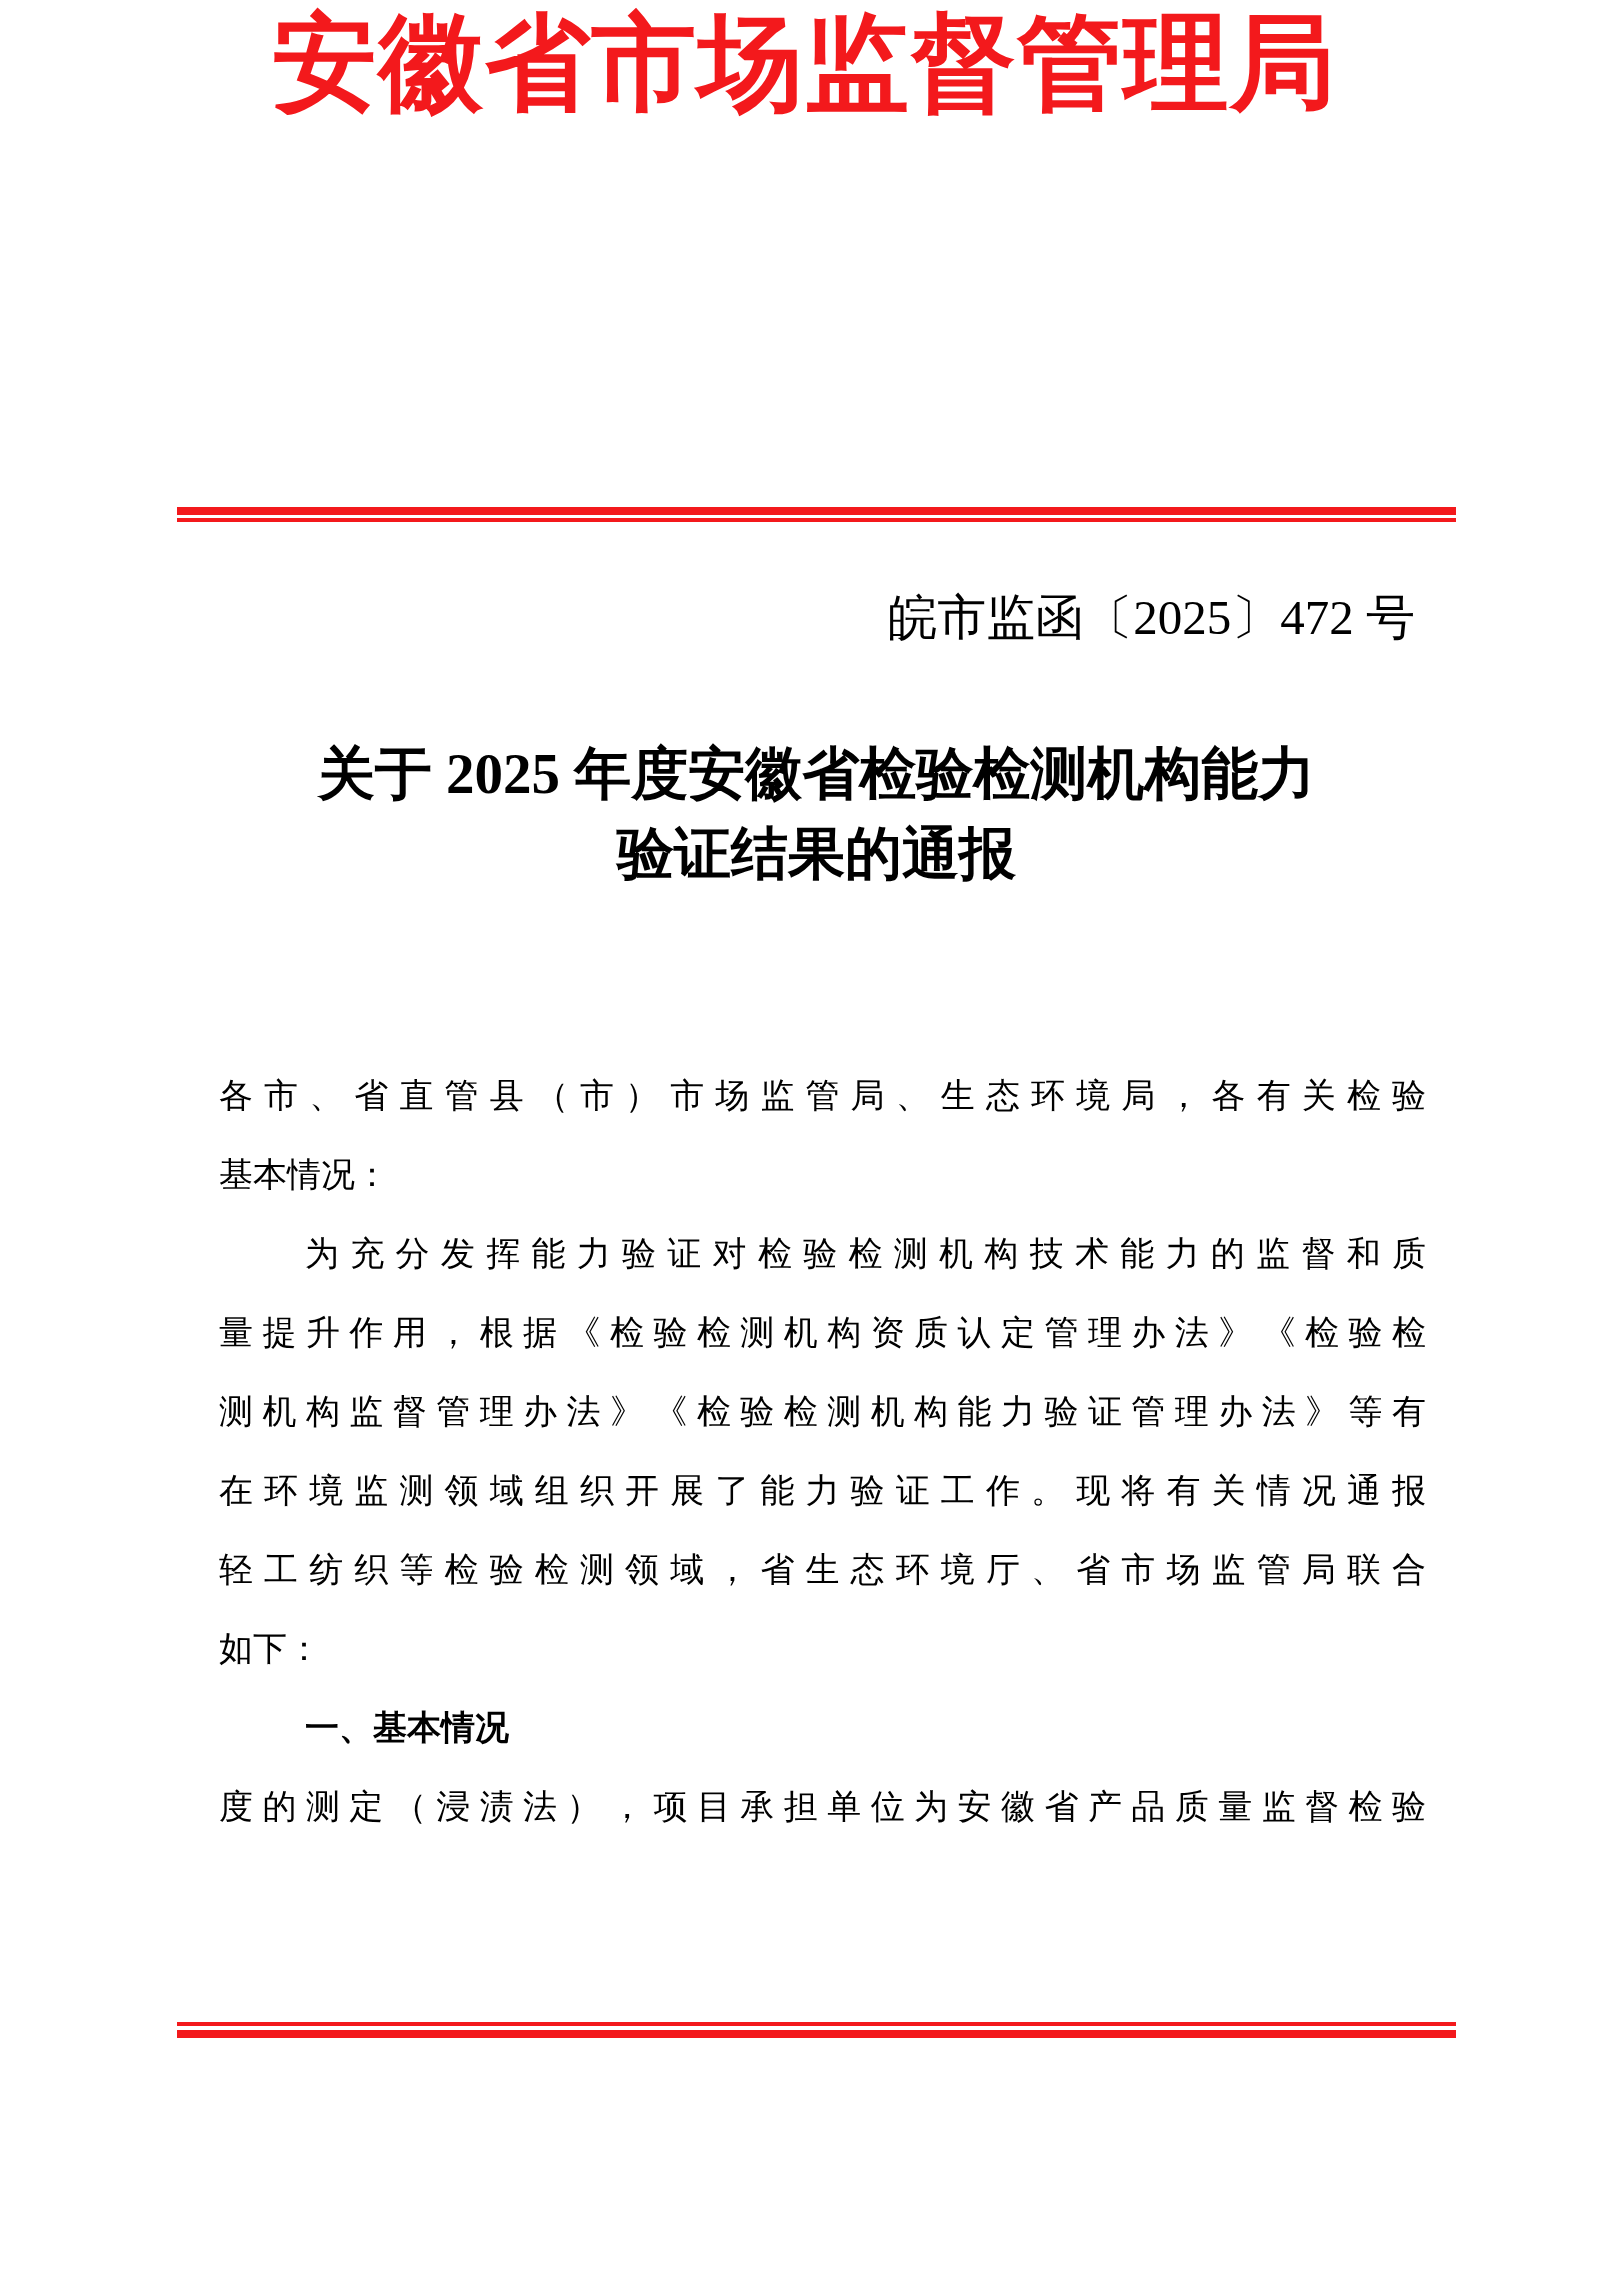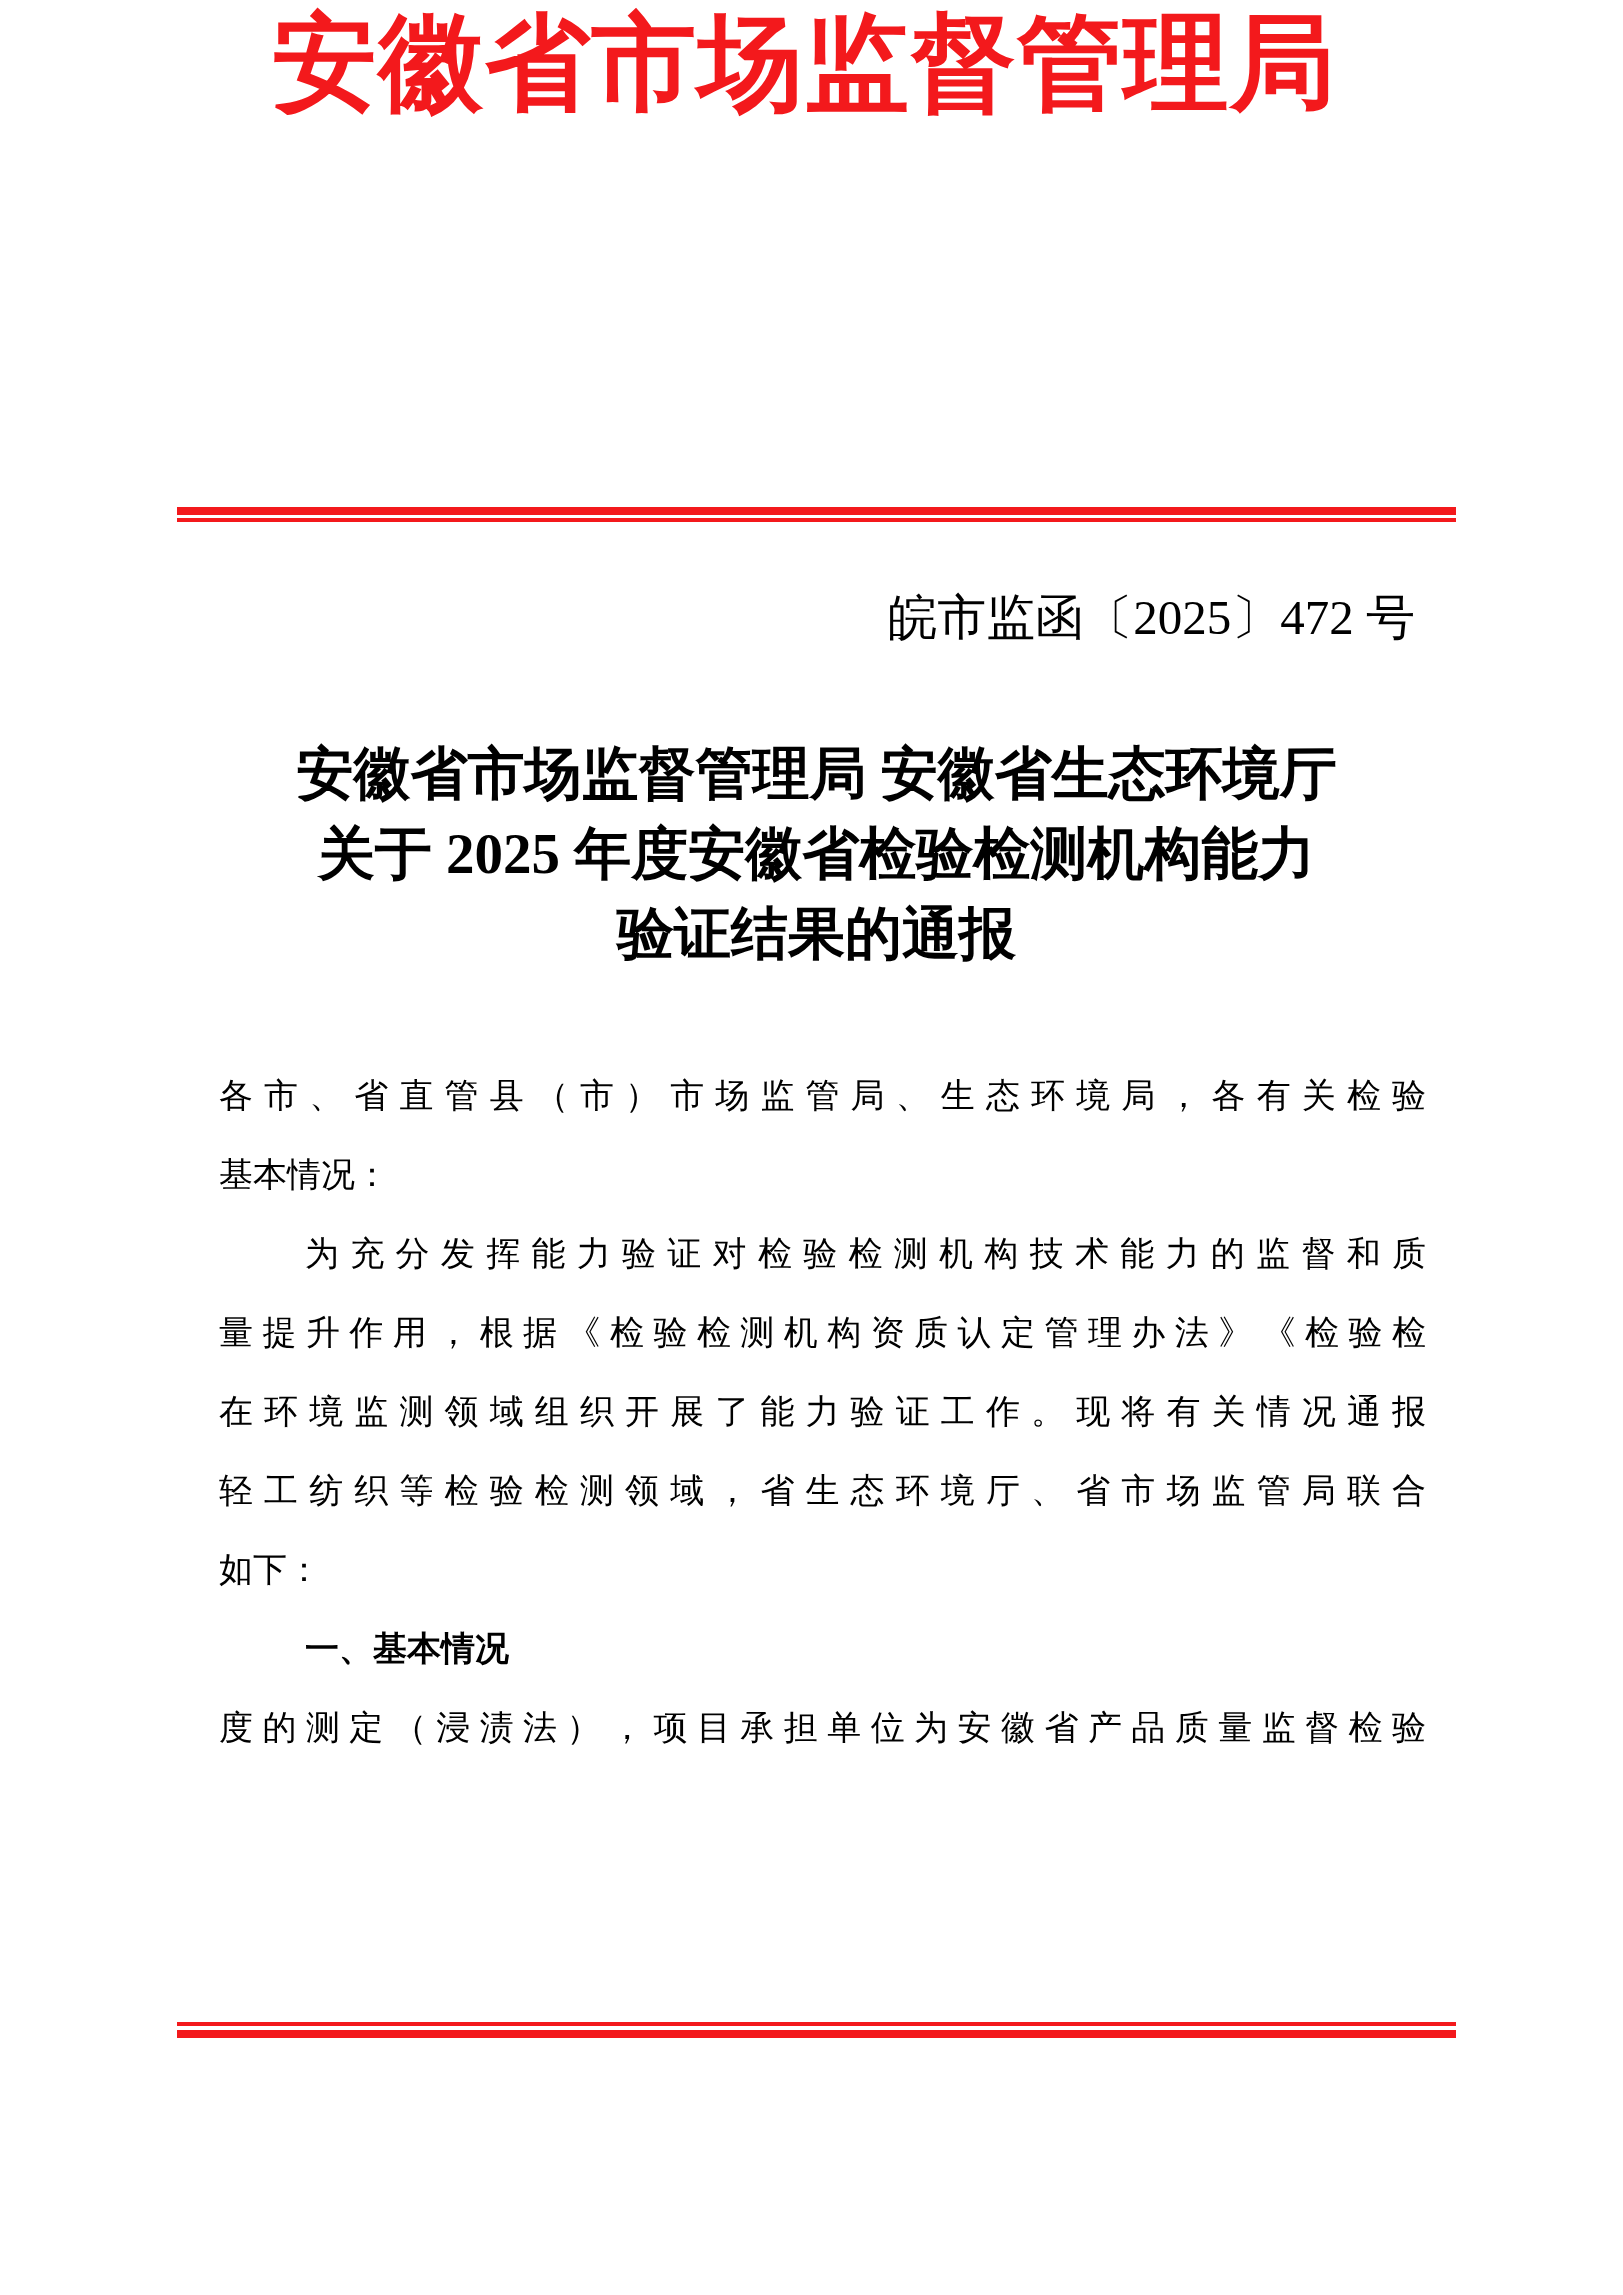--- a/index.html
+++ b/index.html
@@ -110,30 +110,30 @@
 <div class="page">
 
   <div class="masthead-line masthead">安徽省市场监督管理局</div>
 
   <div class="rule rule-top-thick"></div>
   <div class="rule rule-top-thin"></div>
 
   <div class="doc-number">皖市监函〔2025〕472 号</div>
 
   <div class="doc-title">
-    <div class="title-line">安徽省市场监督管理局 安徽省生态环境厅</div>
     <div class="title-line">关于 2025 年度安徽省检验检测机构能力</div>
     <div class="title-line">验证结果的通报</div>
   </div>
 
   <div class="doc-body" id="body-lines">
       <div class="body-line justify">各市、省直管县（市）市场监管局、生态环境局，各有关检验</div>
       <div class="body-line left">基本情况：</div>
       <div class="body-line justify indent">为充分发挥能力验证对检验检测机构技术能力的监督和质</div>
       <div class="body-line justify">量提升作用，根据《检验检测机构资质认定管理办法》《检验检</div>
+      <div class="body-line justify">测机构监督管理办法》《检验检测机构能力验证管理办法》等有</div>
       <div class="body-line justify">在环境监测领域组织开展了能力验证工作。现将有关情况通报</div>
       <div class="body-line justify">轻工纺织等检验检测领域，省生态环境厅、省市场监管局联合</div>
       <div class="body-line left">如下：</div>
       <div class="body-line left indent heading">一、基本情况</div>
       <div class="body-line justify">度的测定（浸渍法），项目承担单位为安徽省产品质量监督检验</div>
     </div>
 
   <div class="rule rule-bottom-thin"></div>
   <div class="rule rule-bottom-thick"></div>
 

